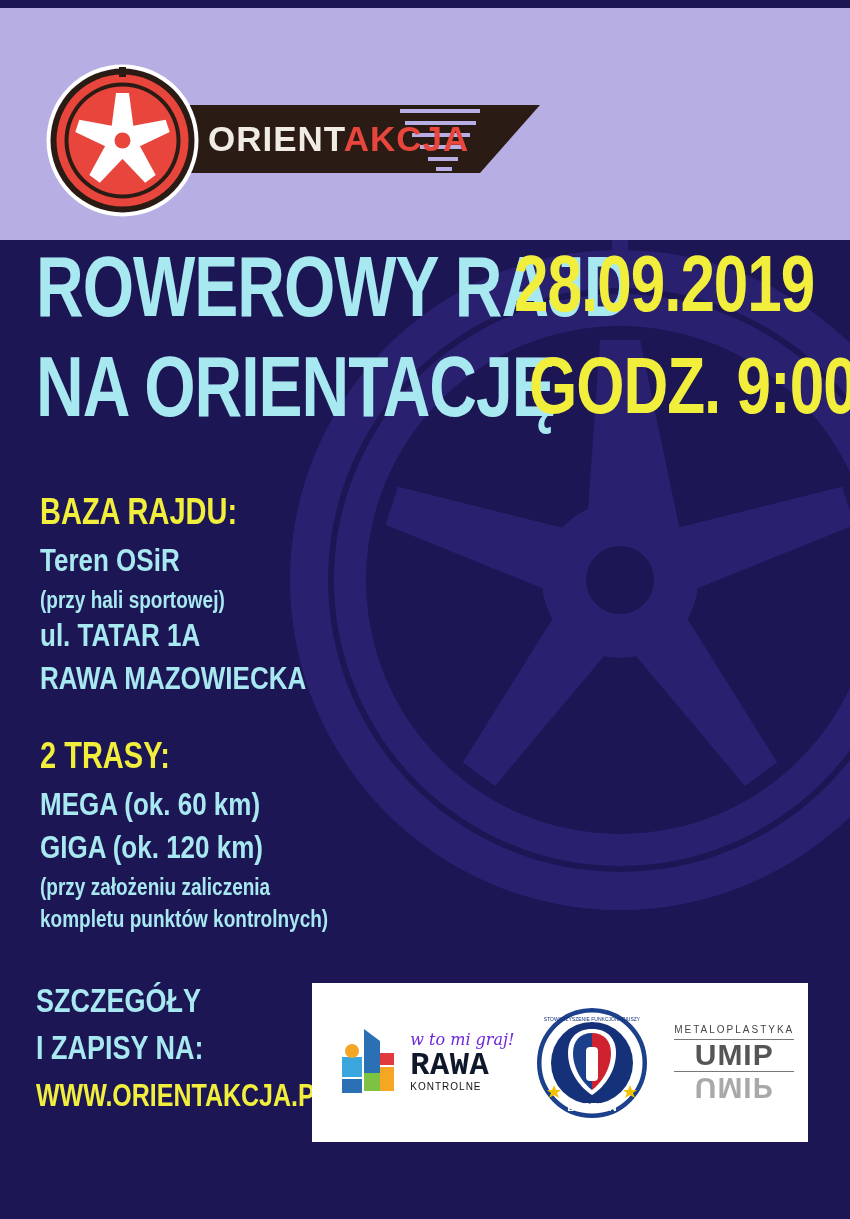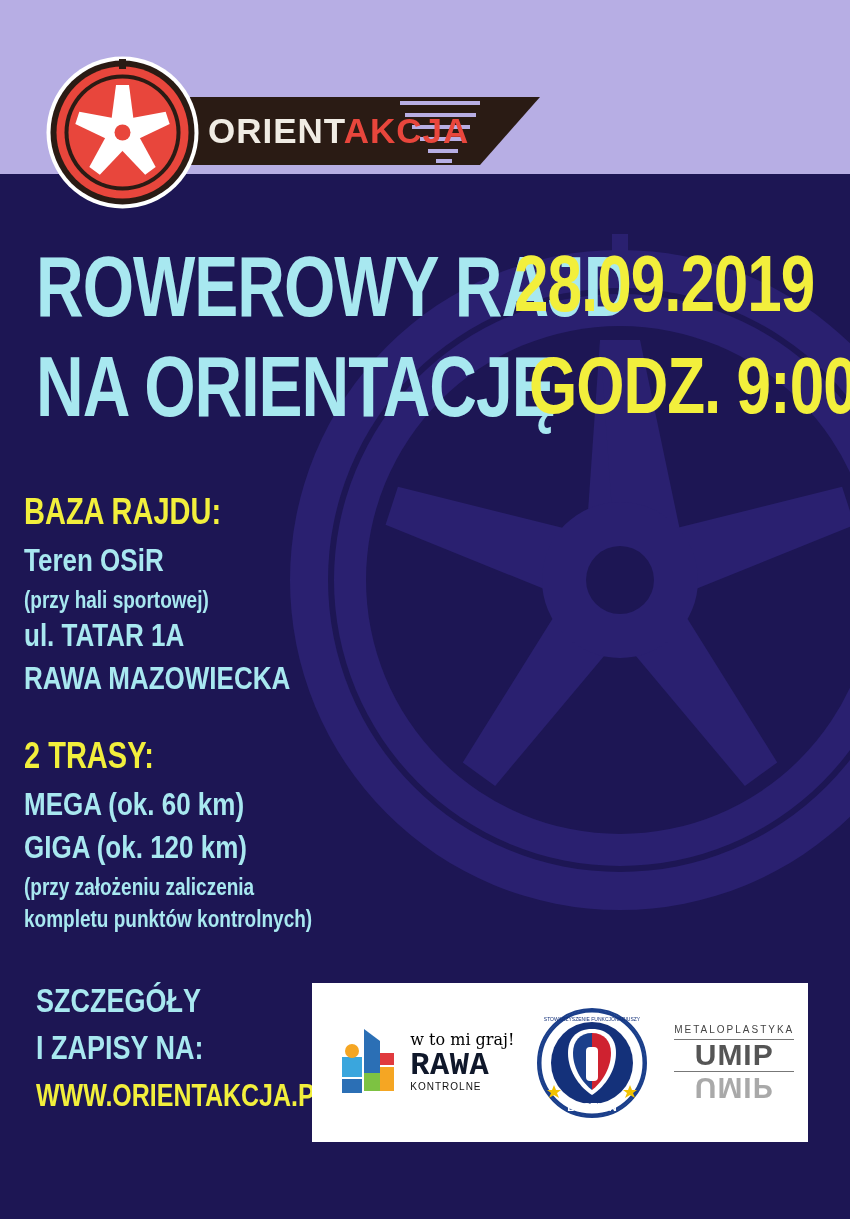--- a/index.html
+++ b/index.html
@@ -28,23 +28,23 @@
     top: 230px;
     width: 700px;
     height: 700px;
     pointer-events: none;
     opacity: 1;
   }
 
   
   .topbar {
     position: absolute;
-    left: 0; top: 0;
+    left: 0; top: 8px;
     width: 850px;
-    height: 174px;
+    height: 232px;
     background: #b7aee4;
   }
   .logo-wrap {
     position: absolute;
     left: 45px;
     top: 55px;
     width: 155px;
     height: 155px;
   }
   .brand-bar {
@@ -99,21 +99,21 @@
   .row1 { position:absolute; left:0; top:0; }
   .row1 .hl-left { position:absolute; left:0; top:0; }
   .row1 .hl-right { position:absolute; left:478px; top:-2px; }
   .row2 { position:absolute; left:0; top:100px; }
   .row2 .hl-left { position:absolute; left:0; top:0; }
   .row2 .hl-right { position:absolute; left:493px; top:0px; }
 
   
   .info {
     position: absolute;
-    left: 24px;
+    left: 40px;
     top: 500px;
     width: 430px;
   }
   .label-yellow {
     color: #f2ef3c;
     font-size: 29px;
     font-weight: bold;
     transform: scaleY(1.25);
     transform-origin: left bottom;
     letter-spacing: 0px;
@@ -177,22 +177,23 @@
   .sp1 { width: 200px; padding-left: 14px; }
   .sp2 { width: 140px; align-items: center; }
   .sp3 { width: 150px; }
 
   .rawa-text {
     margin-left: 6px;
     line-height: 1.05;
   }
   .rawa-top {
     font-family: "DejaVu Serif", serif;
+    font-style: italic;
     font-size: 16px;
-    color: #000000;
+    color: #6d28d9;
   }
   .rawa-mid {
     font-family: Liberation Mono, monospace;
     font-weight: bold;
     font-size: 32px;
     color: #0f172a;
     letter-spacing: 0.5px;
   }
   .rawa-bot {
     font-family: "Liberation Sans", sans-serif;

